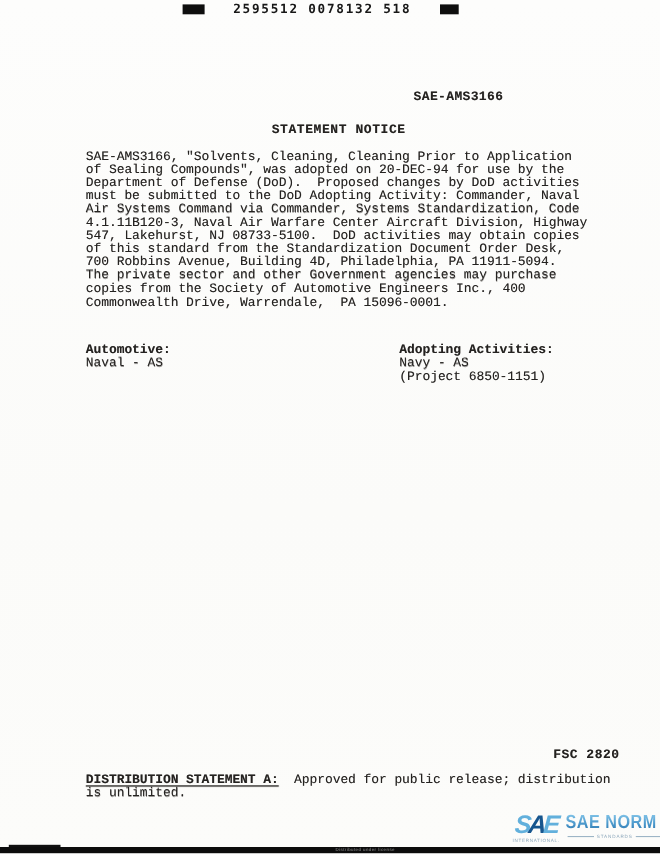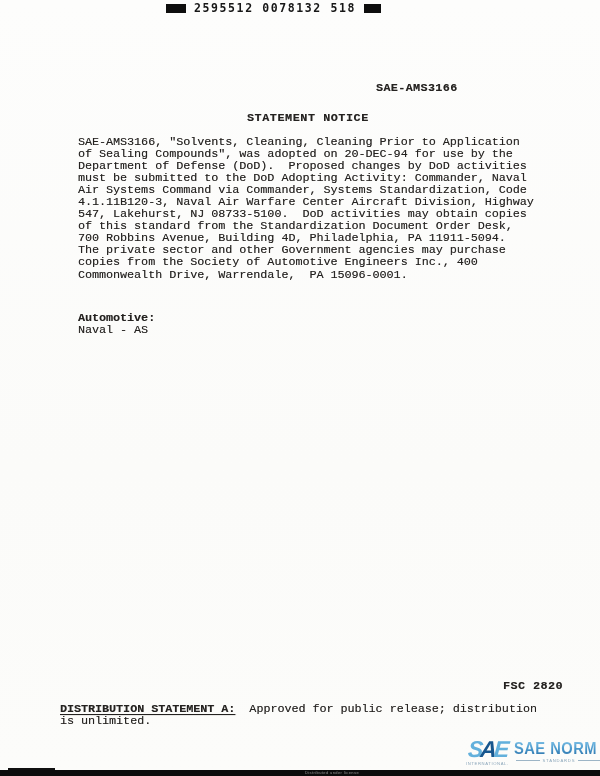--- a/index.html
+++ b/index.html
@@ -15,21 +15,21 @@
   .ink{
     font:11.7px/12.05px "Liberation Mono","DejaVu Sans Mono",monospace;
     color:#242220;
     text-shadow:0.2px 0.2px 0.35px rgba(35,32,28,0.45);
     white-space:pre;
   }
   .b{font-weight:700;}
   .abs{position:absolute;}
 
   
-  .scanline{top:3px;left:166px;display:flex;align-items:center;gap:8px;}
+  .scanline{top:3px;left:166px;display:flex;align-items:center;gap:26px;}
   .blk{display:inline-block;background:#0e0e0e;}
   .blk1{width:20px;height:9px;}
   .blk2{width:17px;height:9px;}
   .scantext{
     font:700 11.5px/11px "DejaVu Sans Mono",monospace;
     letter-spacing:1.6px;color:#171717;white-space:pre;
   }
 
   
   .docnum{top:82px;left:360px;letter-spacing:0.4px;margin-left:16px;}
@@ -37,21 +37,21 @@
 
   
   .bodytext{top:136px;left:78px;}
 
   
   .cust{top:312px;left:78px;}
   .adopt{top:312px;left:363px;}
 
   
   .fsc{top:680px;left:503px;letter-spacing:0.5px;}
-  .dist{top:703px;left:60px;}
+  .dist{top:703px;left:78px;}
   .dist .lbl{
     font-weight:700;
     text-decoration:underline;
     text-decoration-thickness:1px;
     text-underline-offset:2px;
   }
 
   
   .logo{top:739px;left:466px;display:flex;align-items:flex-start;gap:5px;}
   .sae-emblem{
@@ -117,20 +117,23 @@
 547, Lakehurst, NJ 08733-5100.  DoD activities may obtain copies
 of this standard from the Standardization Document Order Desk,
 700 Robbins Avenue, Building 4D, Philadelphia, PA 11911-5094.
 The private sector and other Government agencies may purchase
 copies from the Society of Automotive Engineers Inc., 400
 Commonwealth Drive, Warrendale,  PA 15096-0001.</div>
 
   <div class="abs ink cust"><span class="b">Automotive:</span>
 <span>Naval - AS</span></div>
 
+  <div class="abs ink adopt"><span class="b">Adopting Activities:</span>
+<span>Navy - AS
+(Project 6850-1151)</span></div>
 
   <div class="abs ink b fsc">FSC 2820</div>
 
   <div class="abs ink dist"><span class="lbl">DISTRIBUTION STATEMENT A:</span><span>  Approved for public release; distribution
 is unlimited.</span></div>
 
   <div class="abs logo">
     <div class="emblem-col">
       <div class="sae-emblem"><span class="lt">S</span><span class="dk">A</span><span class="lt">E</span></div>
       <div class="intl">INTERNATIONAL.</div>

